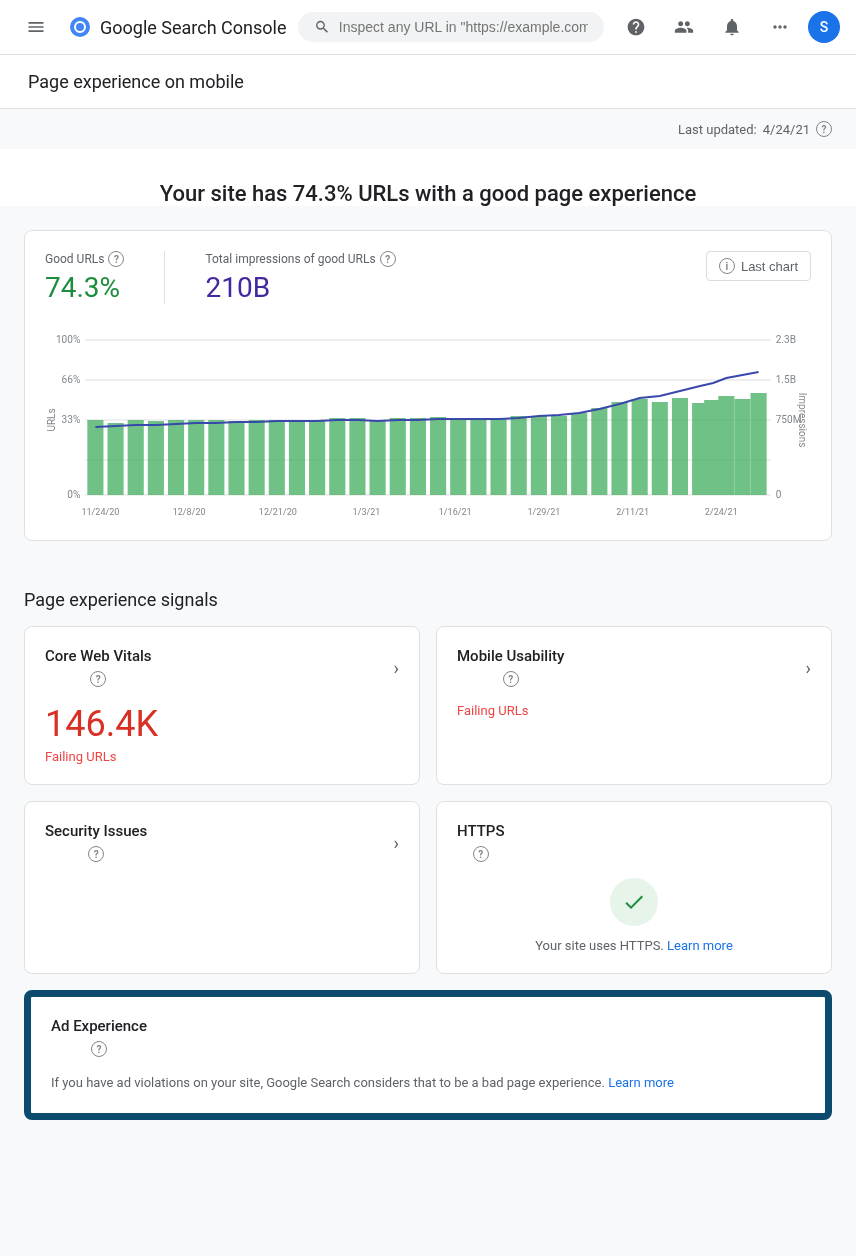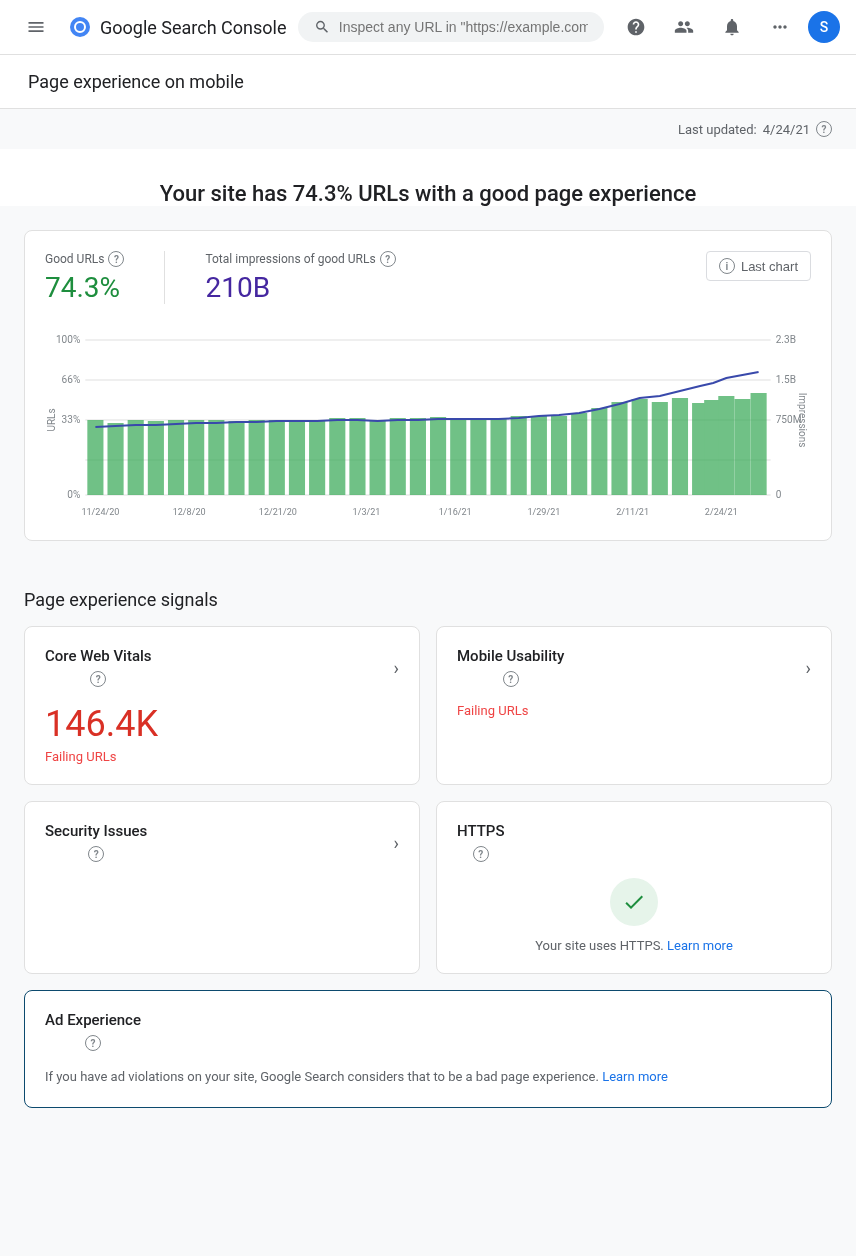--- a/index.html
+++ b/index.html
@@ -128,21 +128,21 @@
       display: flex; align-items: center; justify-content: center;
       margin: 8px auto 12px;
     }
     .check-circle svg { width: 24px; height: 24px; }
 
     .signal-status-text { font-size: 13px; color: #5f6368; text-align: center; }
     .signal-status-link { color: #1a73e8; cursor: pointer; }
 
     .signal-card-solo {
       background: #fff;
-      border: 1px solid #0c4a6e;
+      border: 7px solid #0c4a6e;
       border-radius: 8px;
       padding: 20px;
       margin-bottom: 24px;
     }
 
     .ad-desc { font-size: 13px; color: #5f6368; margin-top: 8px; line-height: 1.5; }
 
     
     .help-icon {
       width: 16px; height: 16px; border-radius: 50%;

